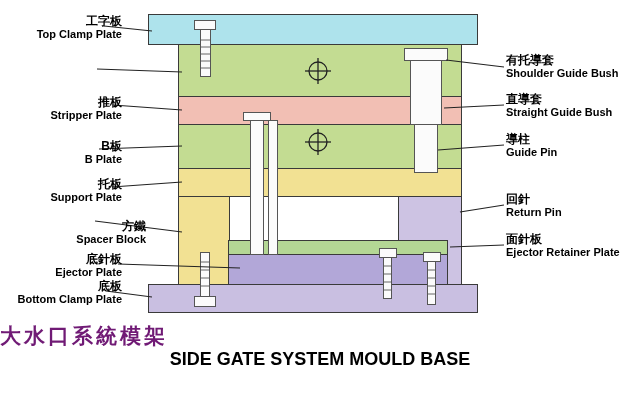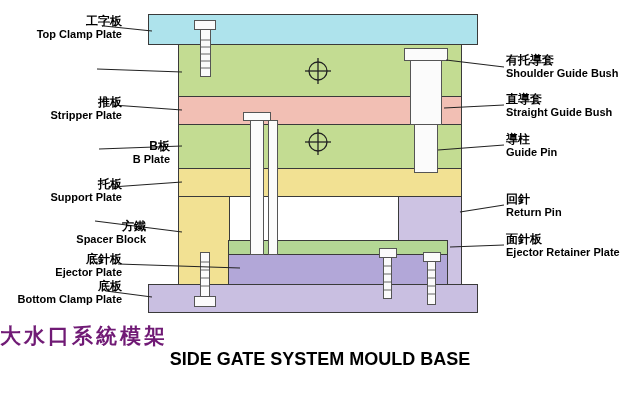--- a/index.html
+++ b/index.html
@@ -36,21 +36,21 @@
   #screw-br2-head {left:423px;top:252px;width:18px;height:10px;z-index:3;}
   #screw-br2-shaft{left:427px;top:261px;width:9px;height:44px;z-index:3;}
   
   #overlay{position:absolute;left:0;top:0;width:640px;height:410px;z-index:4;pointer-events:none;}
   
   .lbl{position:absolute;color:#000;font-weight:bold;line-height:1.18;z-index:5;}
   .lbl .cn{font-size:12px;}
   .lbl .en{font-size:11px;}
   .left{left:0;width:122px;text-align:right;}
   .right{left:506px;width:134px;text-align:left;}
-  #ll1{top:14px;}  #ll2{top:57px;}  #ll3{top:95px;}  #ll4{top:139px;margin-left:48px;}
+  #ll1{top:14px;}  #ll2{top:57px;}  #ll3{top:95px;}  #ll4{top:139px;}
   #ll5{top:177px;} #ll6{top:219px;margin-left:24px;} #ll7{top:252px;} #ll8{top:279px;}
   #rl1{top:53px;}  #rl2{top:92px;}  #rl3{top:132px;} #rl4{top:192px;} #rl5{top:232px;}
   .title-cn{position:absolute;top:322px;left:0;width:100%;text-align:left;
     font-size:21px;font-weight:bold;letter-spacing:3px;color:#701a75;z-index:5;}
   .title-en{position:absolute;top:349px;left:0;width:100%;text-align:center;
     font-size:18px;font-weight:bold;color:#000;z-index:5;}
 </style>
 </head>
 <body>
 

